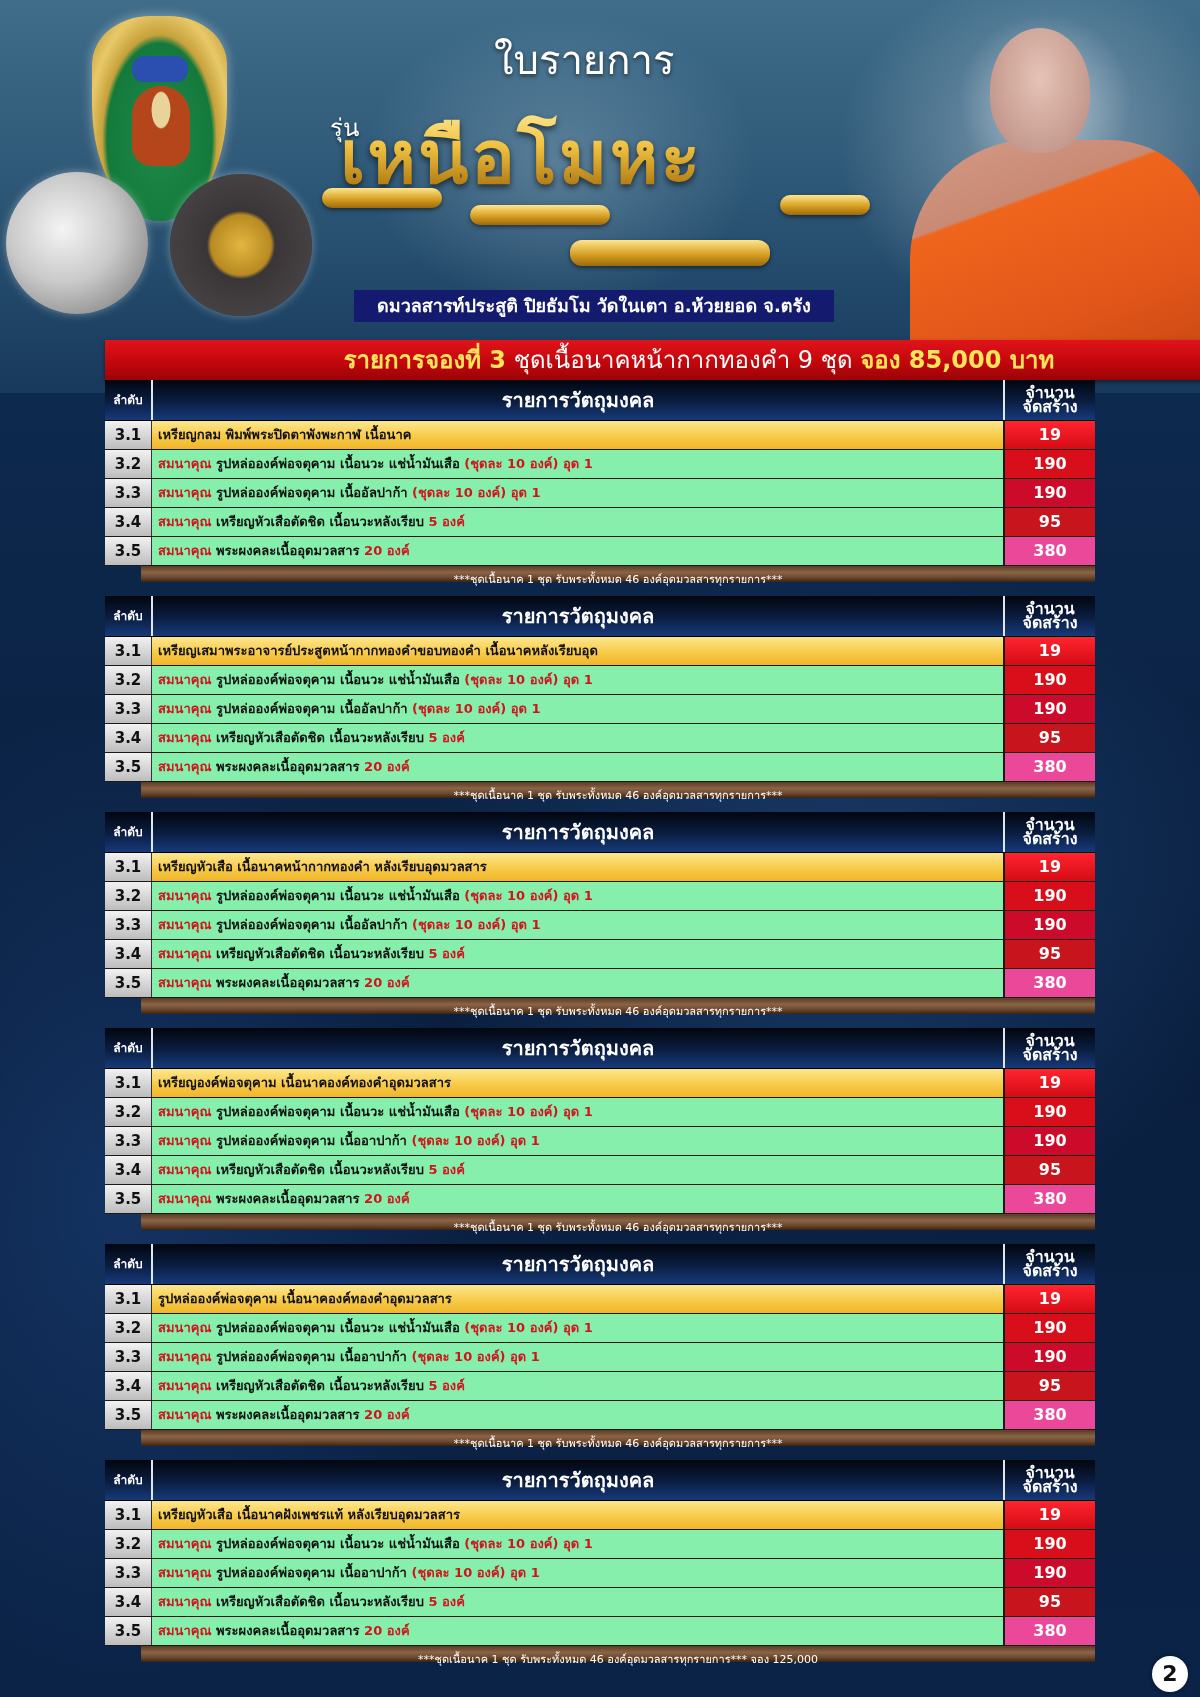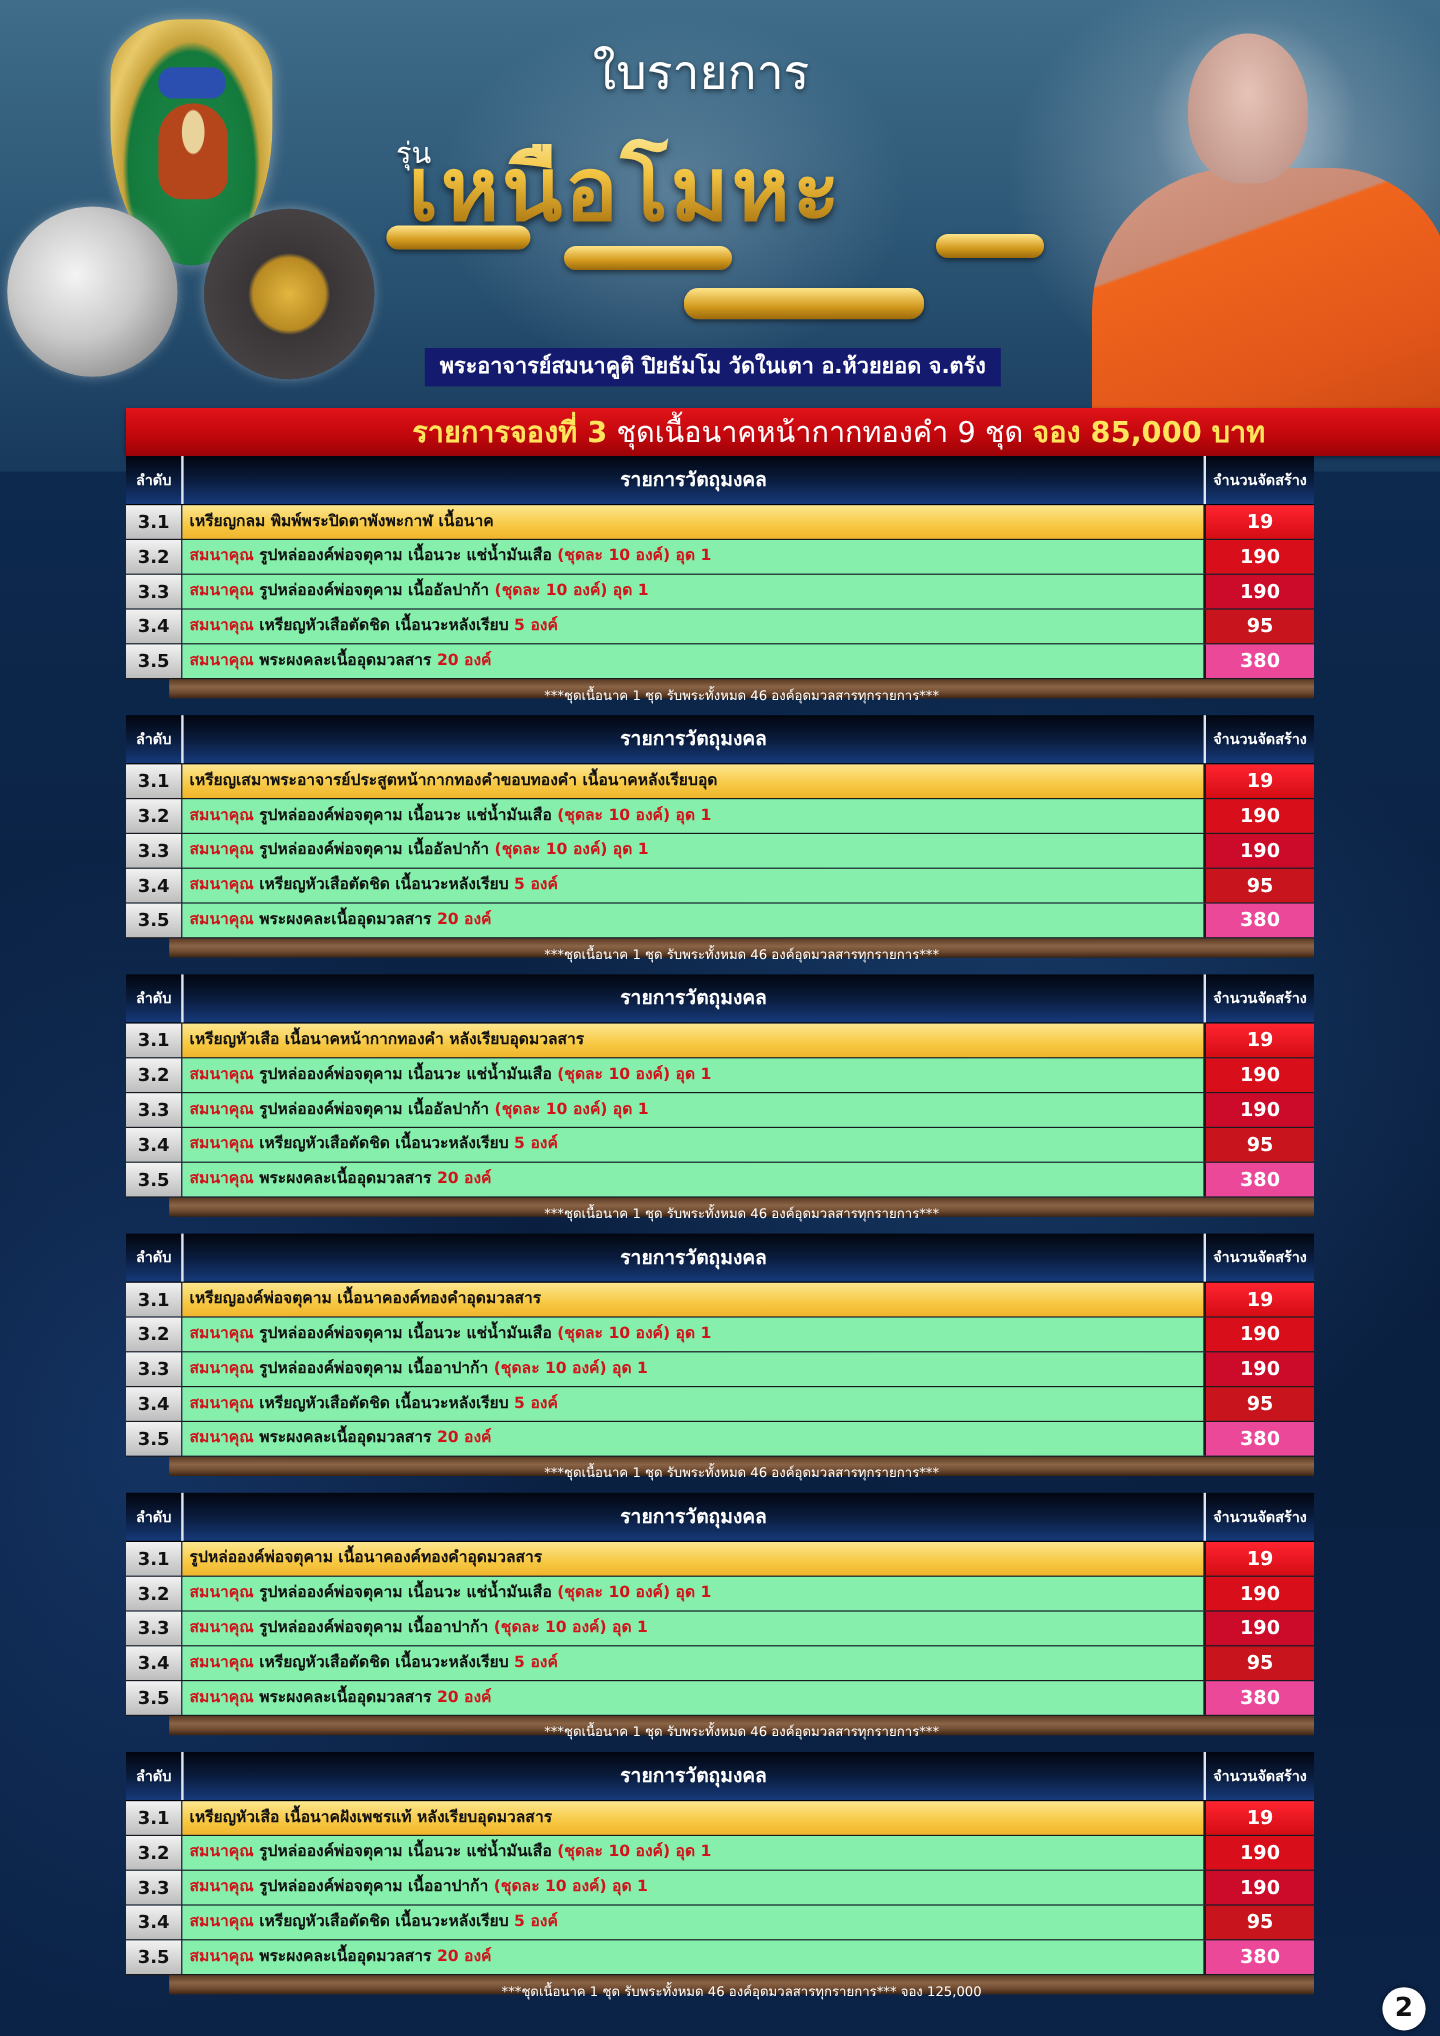--- a/index.html
+++ b/index.html
@@ -55,23 +55,23 @@
     color:#fff; font-size:24px; font-weight:bold; line-height:40px; text-align:center; white-space:nowrap;
     box-shadow:0 2px 4px rgba(0,0,0,0.5);}
   .banner .y { color:#ffe45c; }
   .banner .w { color:#fff; font-weight:normal; }
 
   .set { position:absolute; left:105px; width:990px; }
   .hdr { display:flex; height:40px; background:linear-gradient(180deg,#02060f 0%,#0a1c3d 50%,#163a7a 100%);
     color:#fff; border-bottom:1px solid #000;}
   .hdr .c-no { width:46px; border-right:2px solid #dfe6f2; font-size:12px; font-weight:bold; line-height:14px;
     display:flex; flex-direction:row; align-items:center; justify-content:center; }
-  .hdr .c-name { flex:1; font-size:16px; font-weight:bold; text-align:center; line-height:40px; }
-  .hdr .c-qty { width:90px; border-left:2px solid #dfe6f2; font-size:12px; font-weight:bold; line-height:14px;
-    display:flex; flex-direction:row; align-items:center; justify-content:center; }
+  .hdr .c-name { flex:1; font-size:20px; font-weight:bold; text-align:center; line-height:40px; }
+  .hdr .c-qty { width:90px; border-left:2px solid #dfe6f2; font-size:16px; font-weight:bold; line-height:14px;
+    display:flex; flex-direction:column; align-items:center; justify-content:center; }
   .row { display:flex; height:28px; border-bottom:1px solid #1a1a1a; }
   .row .c-no { width:46px; background:linear-gradient(180deg,#f2f2f2,#bdbdbd); color:#111; font-weight:bold;
     font-size:15px; text-align:center; line-height:28px; border-right:1px solid #333;}
   .row .c-name { flex:1; background:#86efac; font-size:13px; line-height:28px; padding-left:6px; color:#111;
     white-space:nowrap; overflow:hidden; font-weight:bold; }
   .row.hl .c-name { background:linear-gradient(180deg,#fce78f 0%,#f7c843 60%,#f0b52b 100%); }
   .row .c-qty { width:90px; color:#fff; font-weight:bold; font-size:16px; text-align:center; line-height:28px;
     border-left:2px solid #1a1a1a; }
   .row .red { color:#d0141c; }
   .q0 { background:linear-gradient(180deg,#ff2430,#d40c14);} 
@@ -101,21 +101,21 @@
   <div class="cloud" style="left:470px;top:205px;width:140px;"></div>
   <div class="cloud" style="left:570px;top:240px;width:200px;height:26px;"></div>
   <div class="cloud" style="left:780px;top:195px;width:90px;"></div>
 
   <div class="monk-photo">
     <div class="glow"></div>
     <div class="body"></div>
     <div class="head"></div>
   </div>
 
-  <div class="hero-sub">พระอาจารย์สมนาคูติ ปิยธัมโม วัดในเตา อ.ห้วยยอด จ.ตรัง</div>
+  <div class="hero-sub">ดมวลสารท์ประสูติ ปิยธัมโม วัดในเตา อ.ห้วยยอด จ.ตรัง</div>
 </div>
 
 <div class="banner">
   <span class="y">รายการจองที่ 3</span><span class="w"> ชุดเนื้อนาคหน้ากากทองคำ 9 ชุด </span><span class="y">จอง 85,000 บาท</span>
 </div>
 
 <div id="sets">
     <div class="set" style="top: 380px;">
       <div class="hdr">
         <div class="c-no">

